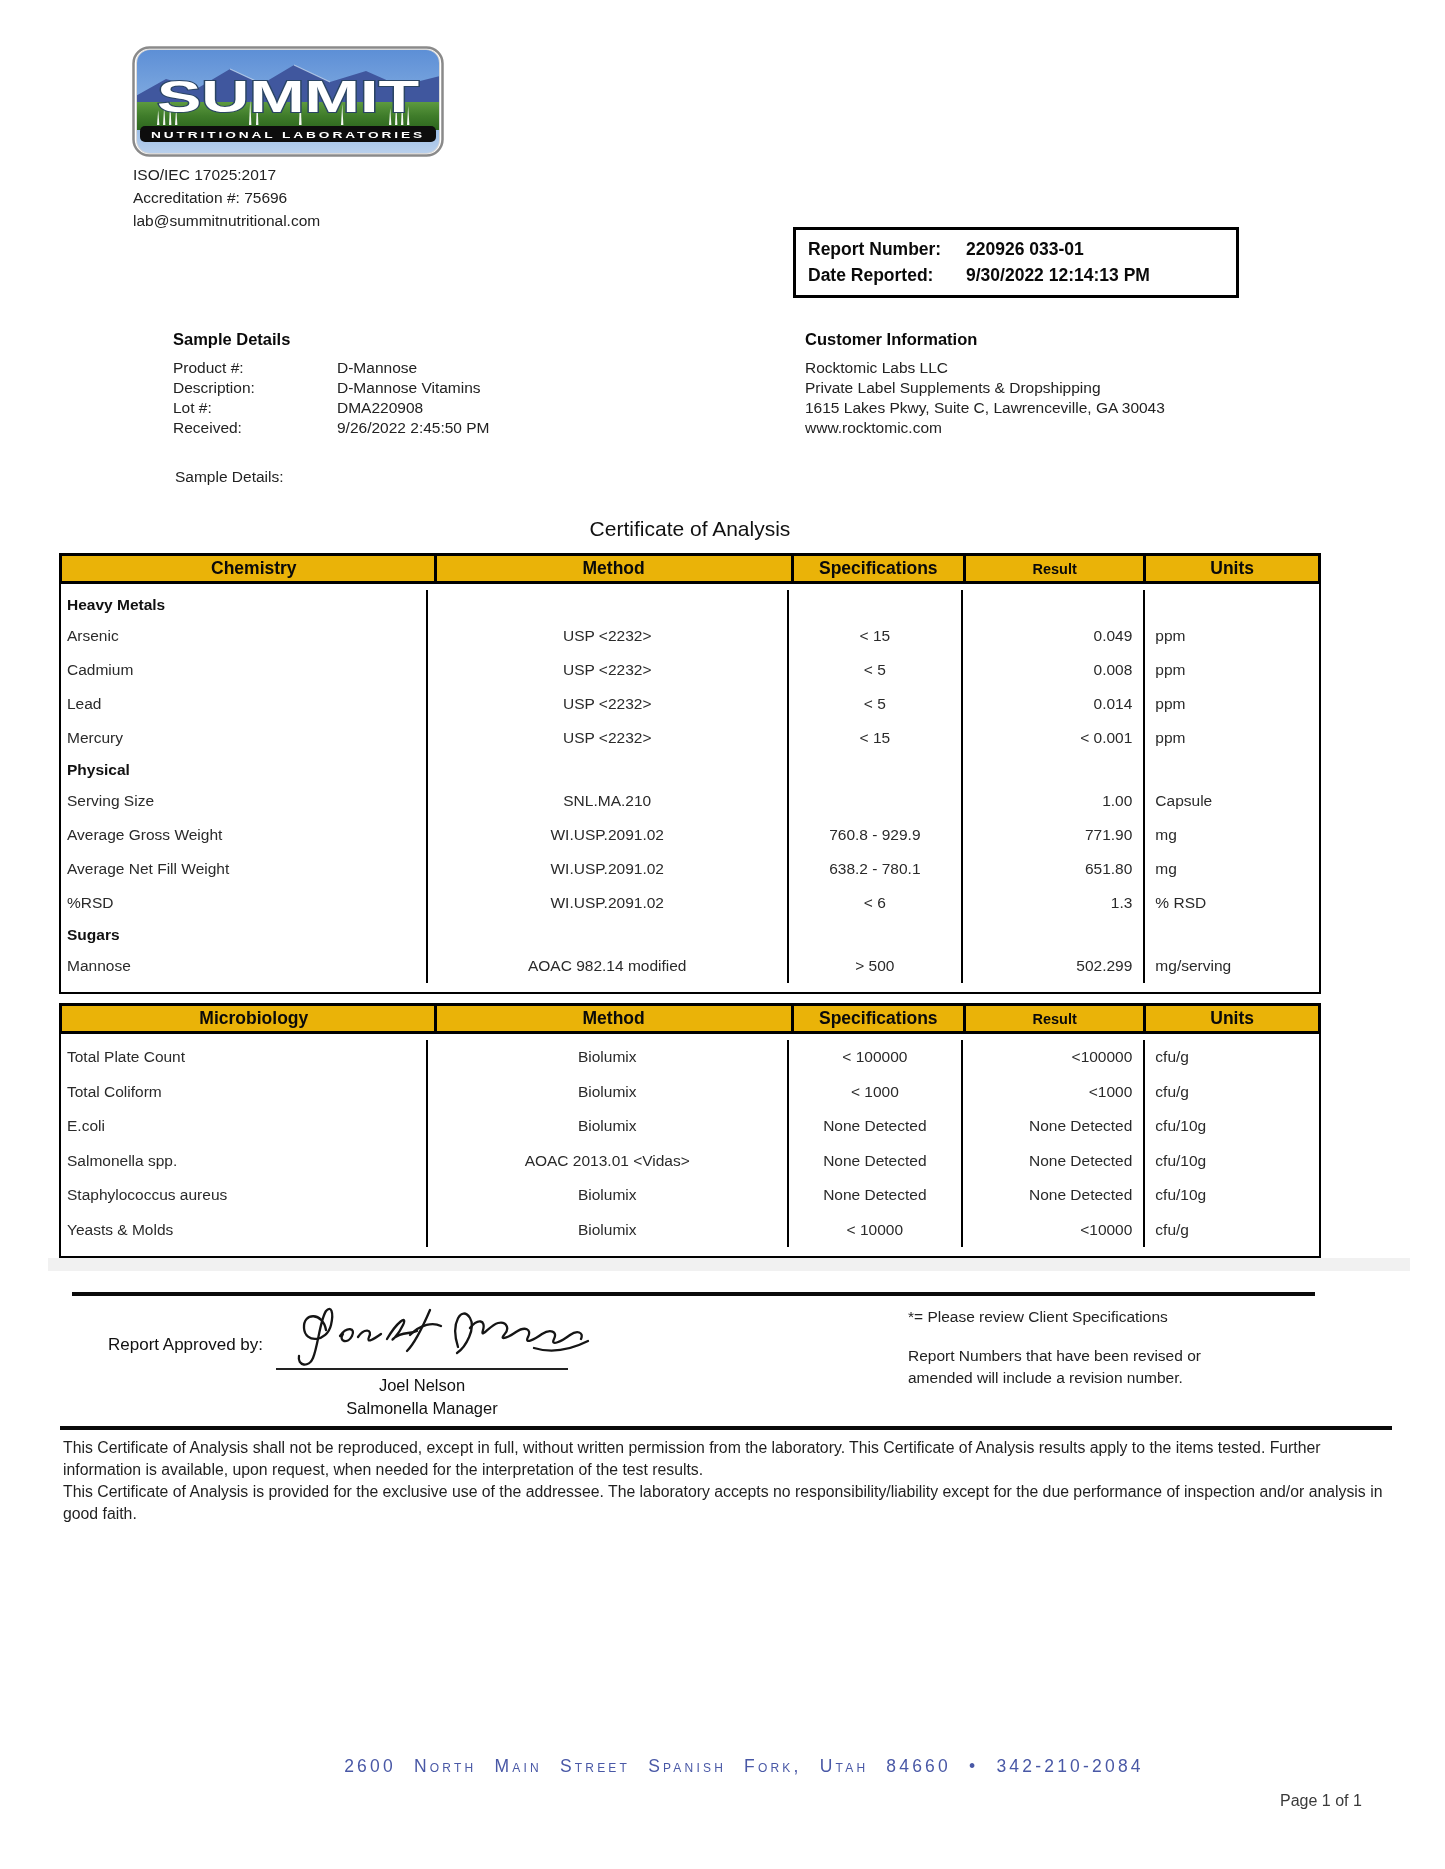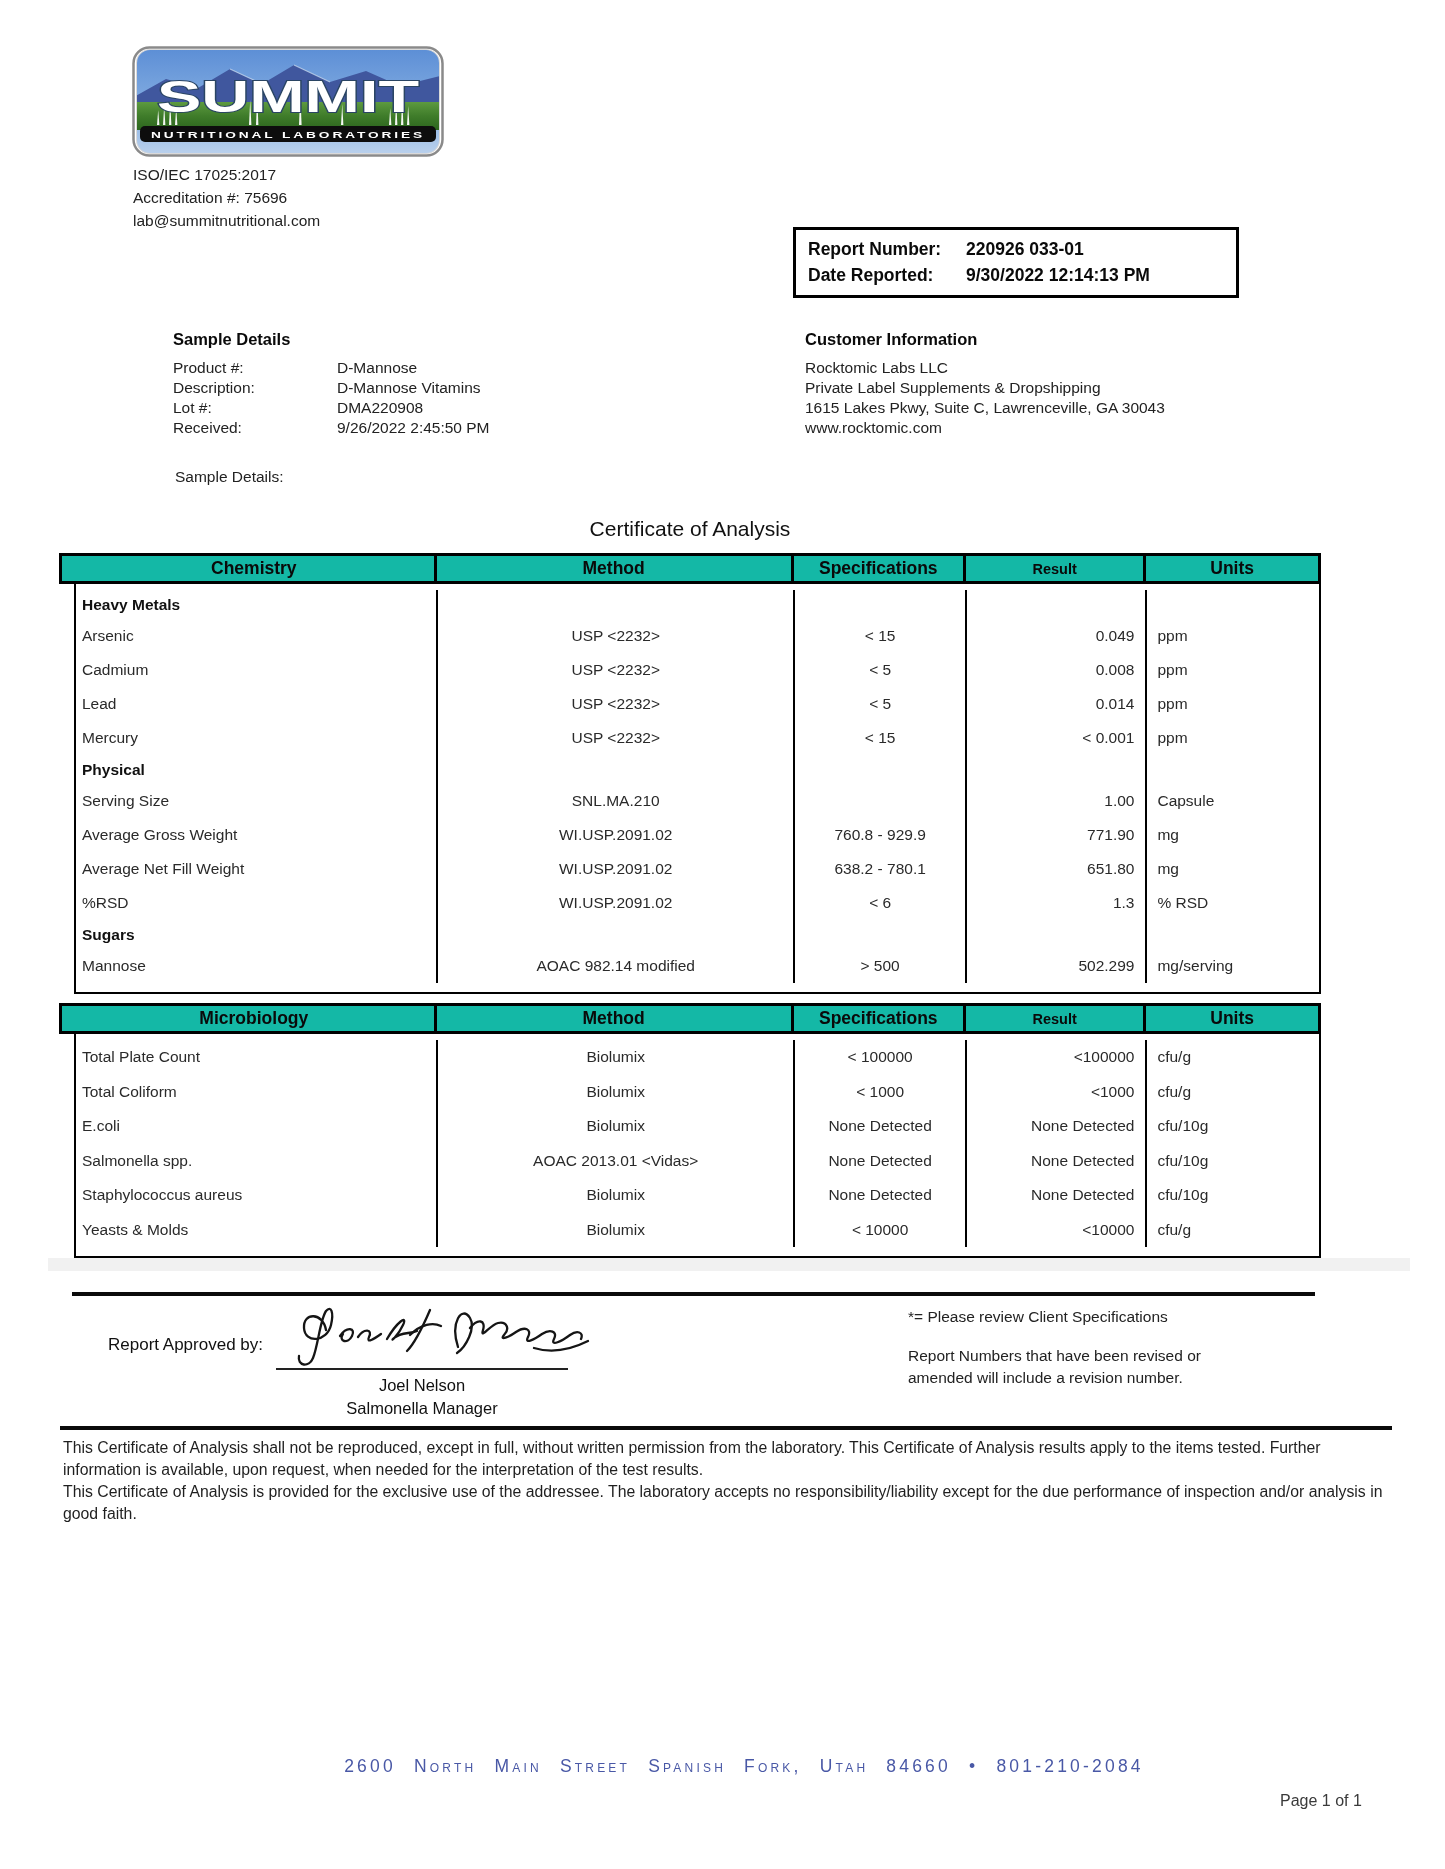--- a/index.html
+++ b/index.html
@@ -29,26 +29,26 @@
   .cust-line{font-size:15.5px;line-height:20px;color:#222;}
 
   
   .coa-title{position:absolute;left:59px;top:517px;width:1262px;text-align:center;
              font-size:21px;color:#111;}
 
   
   .tbl{position:absolute;left:59px;width:1262px;}
   .tbl.chem{top:553px;}
   .tbl.micro{top:1003px;}
-  .tbl-head{display:flex;border:3px solid #000;box-sizing:border-box;height:31px;background:#14b8a6;padding-left:12px;}
+  .tbl-head{display:flex;border:3px solid #000;box-sizing:border-box;height:31px;background:#eab308;padding-left:12px;}
   .th{box-sizing:border-box;display:flex;align-items:center;justify-content:center;
       font-weight:bold;font-size:17.5px;color:#0a0a0a;height:100%;}
   .th:not(:last-child){border-right:3px solid #000;}
   .th.c3{font-size:14.5px;}
-  .tbl-body{border:2px solid #000;border-top:none;box-sizing:border-box;padding:6px 0 9px 0;margin-left:15px;}
+  .tbl-body{border:2px solid #000;border-top:none;box-sizing:border-box;padding:6px 0 9px 0;}
   .trow{display:flex;height:34px;}
   .trow.section{height:29px;}
   .micro .trow{height:34.5px;}
   .td{box-sizing:border-box;display:flex;align-items:center;font-size:15.5px;color:#2a2a2a;height:100%;}
   .td.c0{padding-left:6px;}
   .trow.section .td.c0{font-weight:bold;color:#111;}
   .td.c1,.td.c2{justify-content:center;}
   .td.c3{justify-content:flex-end;padding-right:11px;}
   .td.c4{padding-left:10px;}
   .td:not(.c4){border-right:2px solid #000;}
@@ -349,16 +349,16 @@
   <div class="note-star">*= Please review Client Specifications</div>
   <div class="note-rev">Report Numbers that have been revised or amended will include a revision number.</div>
 
   <div class="rule2"></div>
 
   <div class="disclaimer">
     <p>This Certificate of Analysis shall not be reproduced, except in full, without written permission from the laboratory. This Certificate of Analysis results apply to the items tested. Further information is available, upon request, when needed for the interpretation of the test results.</p>
     <p>This Certificate of Analysis is provided for the exclusive use of the addressee. The laboratory accepts no responsibility/liability except for the due performance of inspection and/or analysis in good faith.</p>
   </div>
 
-  <div class="footer">2600 North Main Street   Spanish Fork, Utah   84660  •  801-210-2084</div>
+  <div class="footer">2600 North Main Street   Spanish Fork, Utah   84660  •  342-210-2084</div>
   <div class="page-num">Page 1 of 1</div>
 
 </div>
 
 </body></html>

